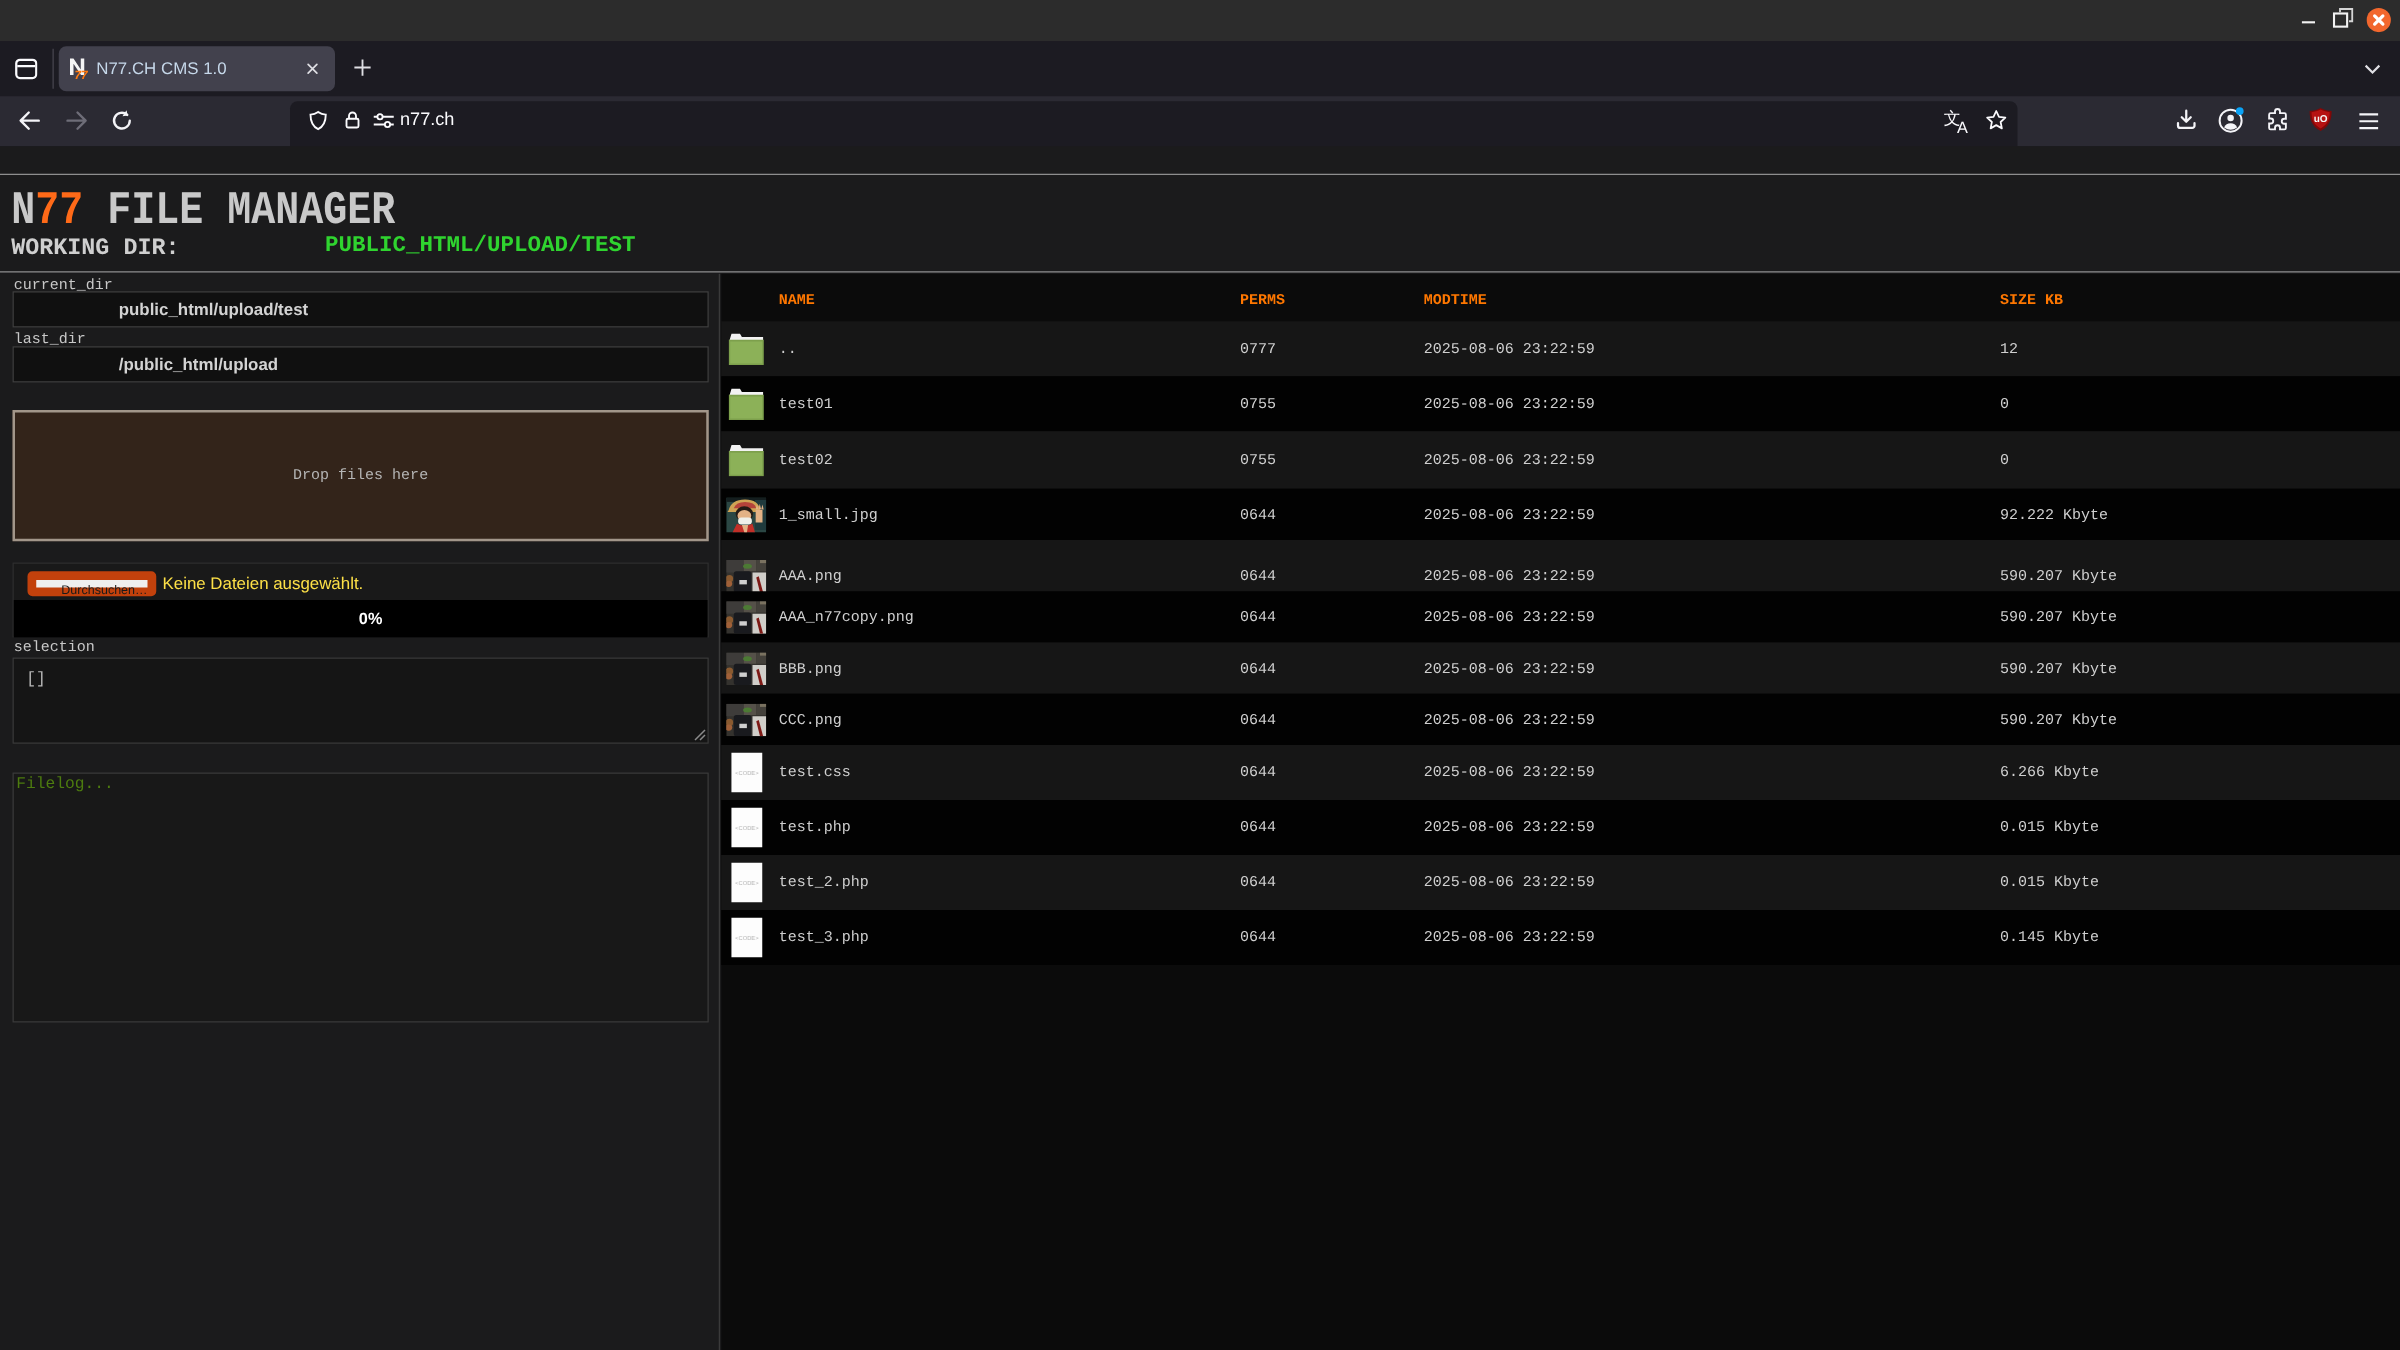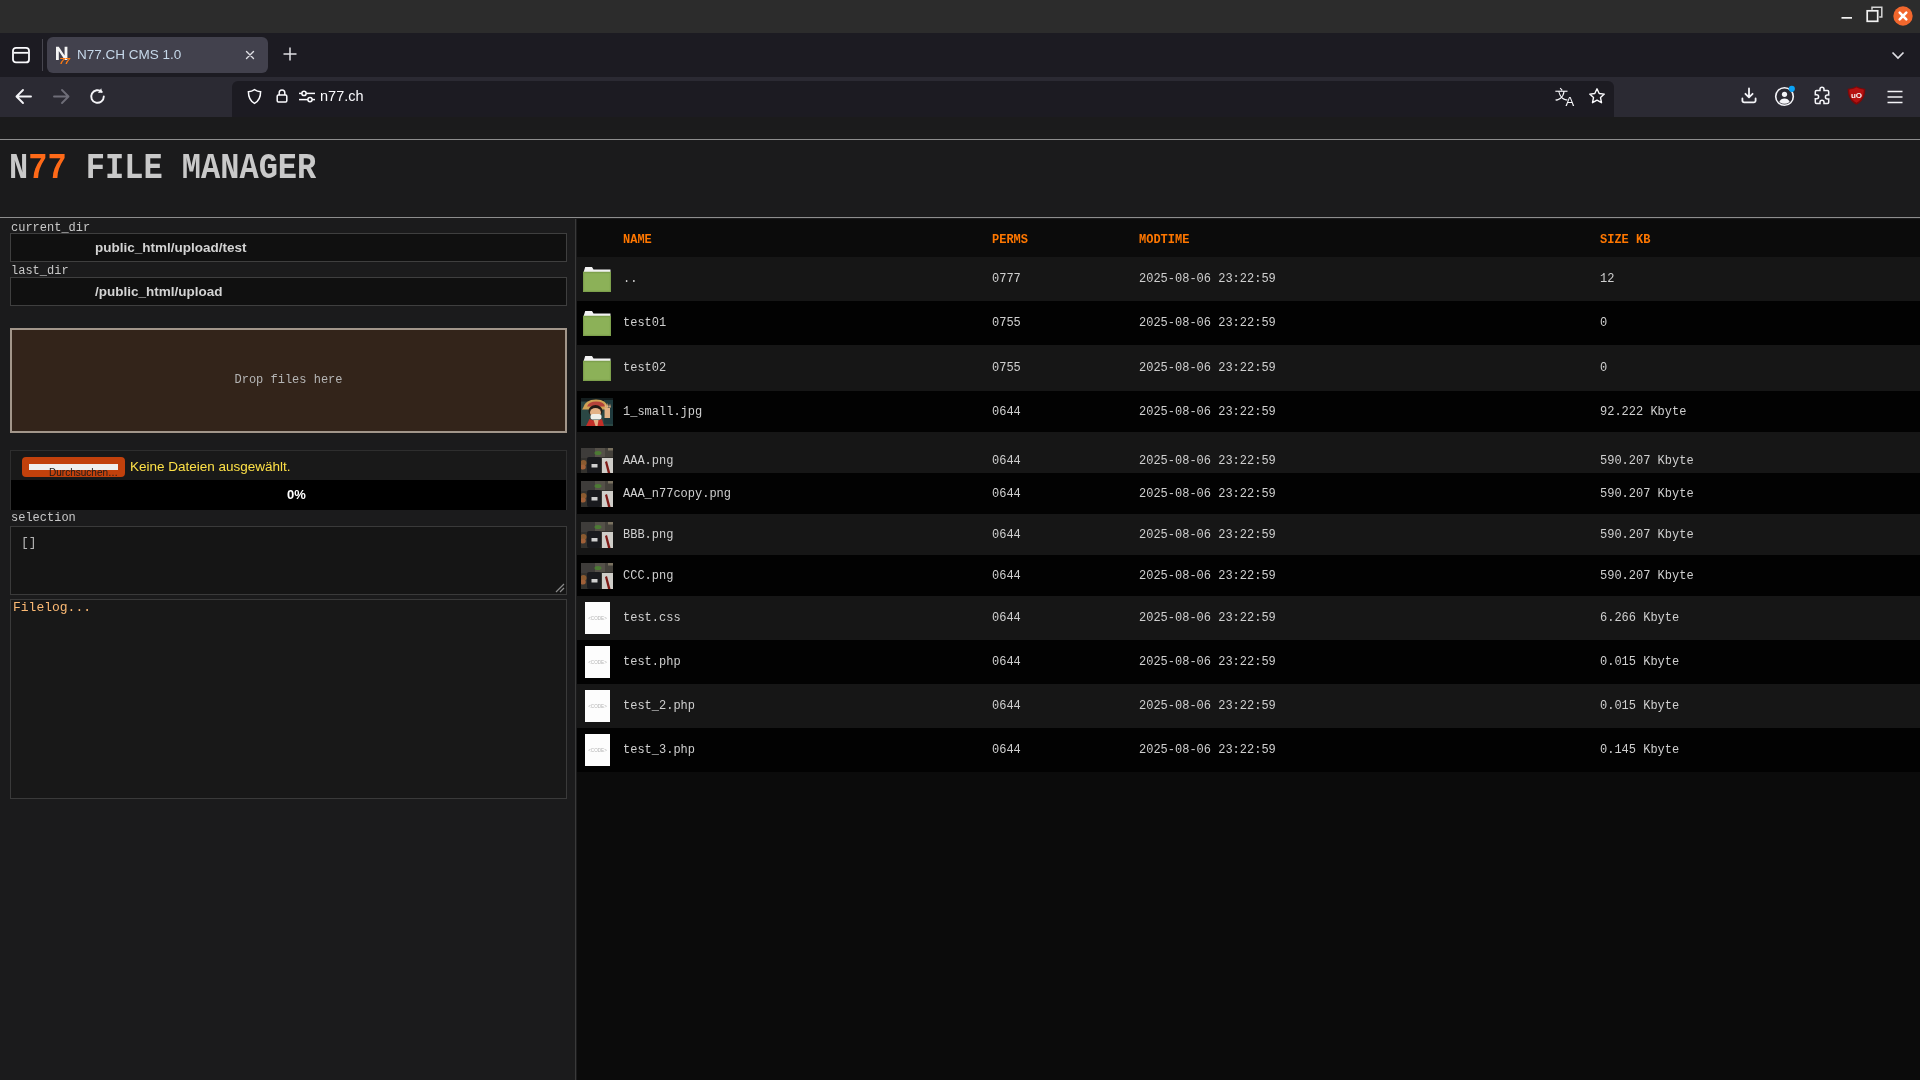--- a/index.html
+++ b/index.html
@@ -160,40 +160,41 @@
       <text x="9.5" y="11.5" text-anchor="middle" font-family="Liberation Sans, sans-serif" font-size="8" font-weight="bold" fill="#f5f5f5">uO</text>
     </svg>
     <svg class="cicon" style="left:1886px;top:11px" width="18" height="18" viewBox="0 0 18 18">
       <path d="M1.5 3.5 H16.5 M1.5 9 H16.5 M1.5 14.5 H16.5" stroke="#f4f4f8" stroke-width="1.7"></path>
     </svg>
   </div>
 
   <div id="page">
     <div id="hr1"></div>
     <div id="h1line">N<span class="n77">77</span> FILE MANAGER</div>
+    <div id="wdline">WORKING DIR:<span class="grn">PUBLIC_HTML/UPLOAD/TEST</span></div>
     <div id="hr2"></div>
 
     <div id="leftpanel">
       <div class="plabel" style="top:2px">current_dir</div>
       <div class="pinput" style="top:14px">public_html/upload/test</div>
       <div class="plabel" style="top:45px">last_dir</div>
       <div class="pinput" style="top:58px">/public_html/upload</div>
       <div id="dropzone">Drop files here</div>
       <div id="uploadbox">
         <div id="browsebtn">Durchsuchen…</div>
         <div id="nofiles">Keine Dateien ausgewählt.</div>
         <div id="progress">0%</div>
       </div>
       <div class="plabel" style="top:292px">selection</div>
       <div class="ptextarea" style="top:307px;height:69px;padding:8px 0 0 10px">[]
         <svg style="position:absolute;right:1px;bottom:1px" width="12" height="12" viewBox="0 0 12 12">
           <path d="M11 3 L3 11 M11 7 L7 11" stroke="#8a8a8a" stroke-width="1.2"></path>
         </svg>
       </div>
-      <div class="ptextarea" style="top:380px;height:200px;padding:0 0 0 2px;background:#181818;color:#fdba74">Filelog...</div>
+      <div class="ptextarea" style="top:399px;height:200px;padding:0 0 0 2px;background:#181818;color:#4d7c0f">Filelog...</div>
     </div>
 
     <div id="rtable">
       <div class="th" style="left:46px">NAME</div>
       <div class="th" style="left:415px">PERMS</div>
       <div class="th" style="left:562px">MODTIME</div>
       <div class="th" style="left:1023px">SIZE KB</div>
 
       <div id="rows">
       <div class="row" style="top:38px;height:44px;background:#161616">

